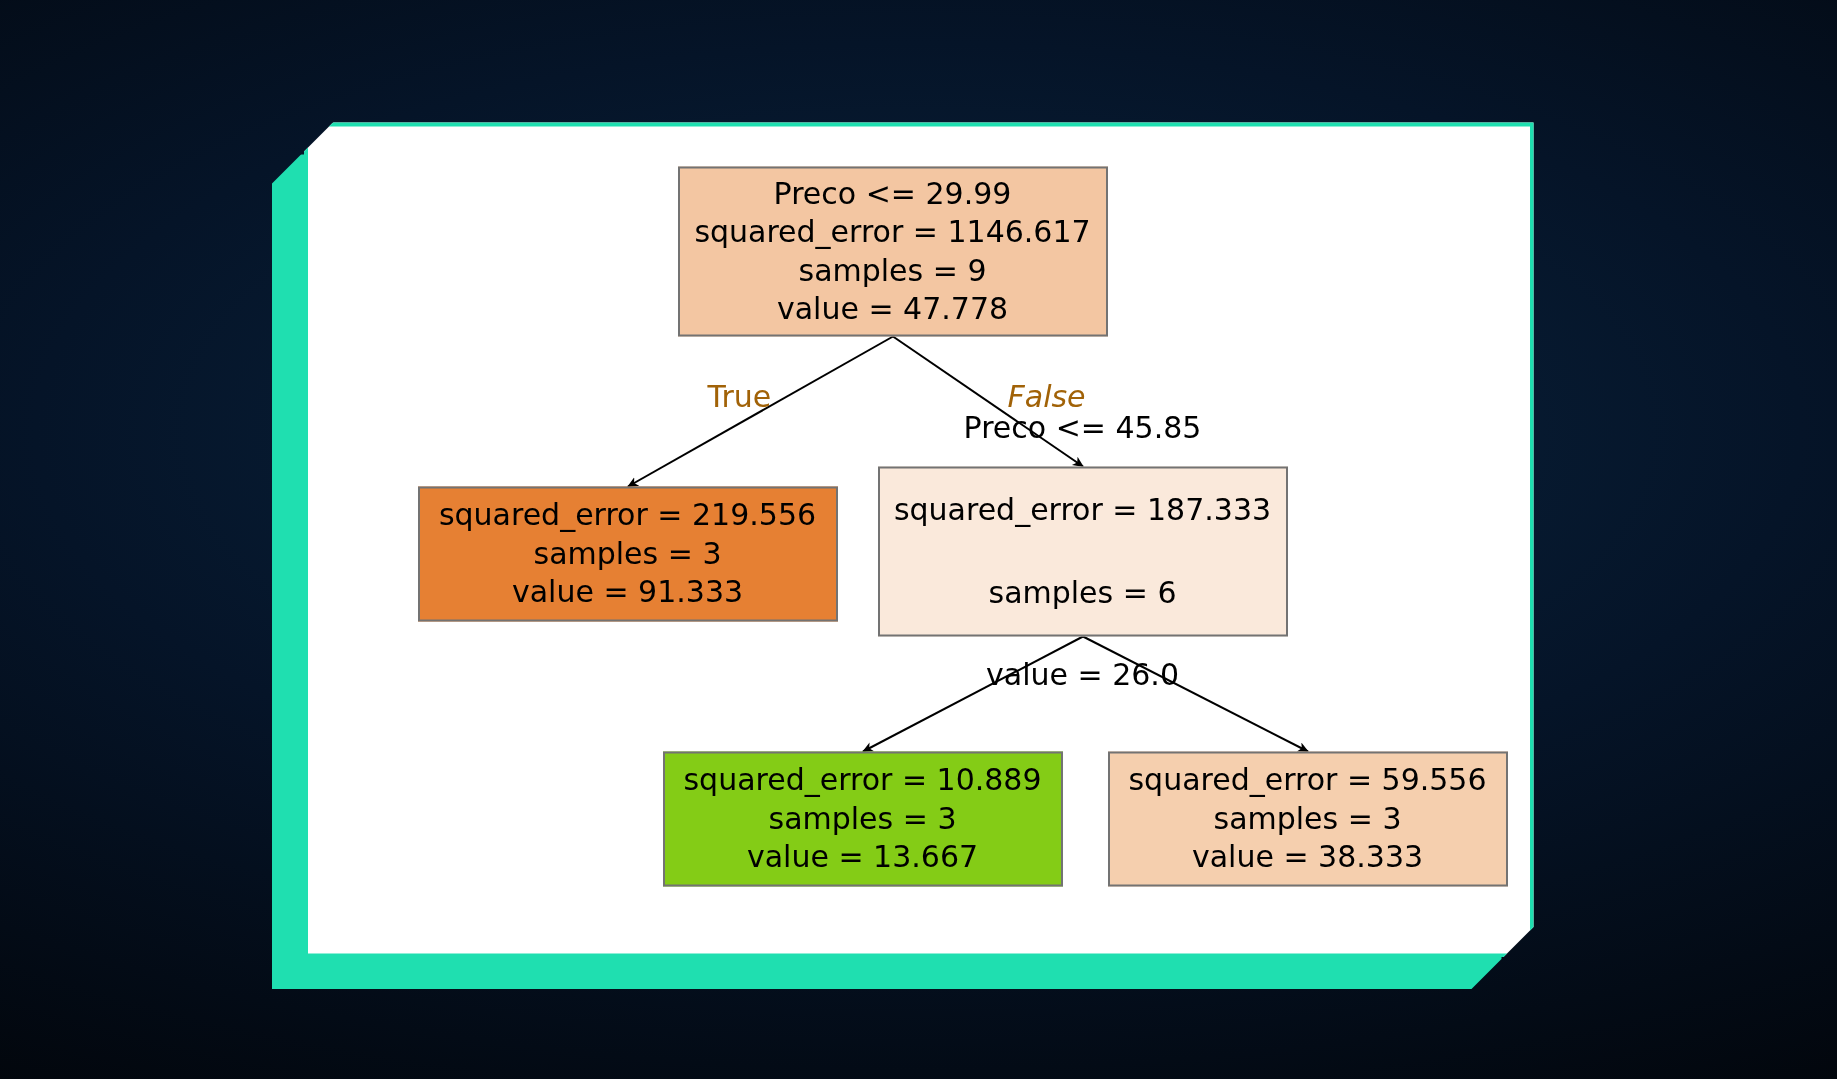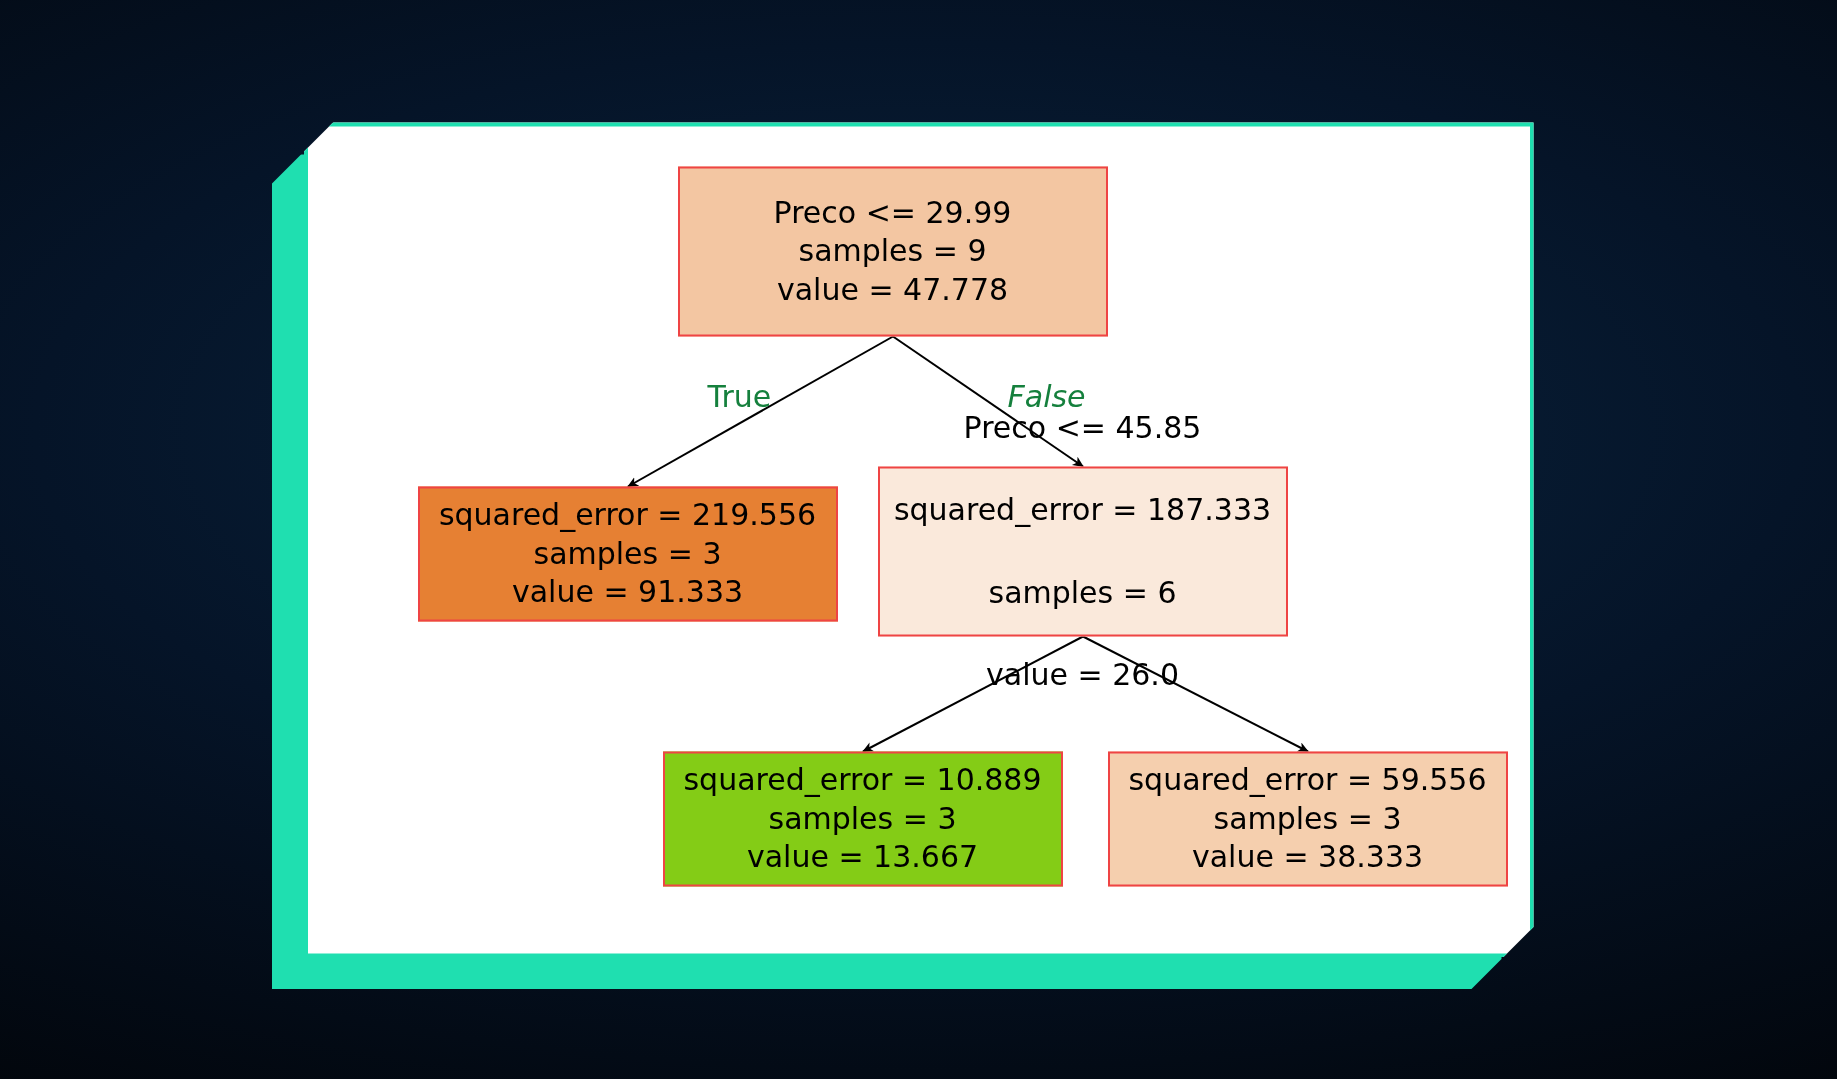--- a/index.html
+++ b/index.html
@@ -58,38 +58,38 @@
     );
   }
 
   .tree {
     position: relative;
     width: 100%;
     height: 100%;
   }
   .node {
     position: absolute;
-    border: 2px solid #ef4444;
+    border: 2px solid #737373;
     box-sizing: border-box;
     text-align: center;
     display: flex;
     flex-direction: column;
     justify-content: center;
     align-items: center;
     font-size: 30px;
     line-height: 1.28;
     color: #000000;
     padding: 6px 10px;
   }
   .node div { white-space: nowrap; }
 
   .edge-label {
     position: absolute;
     font-size: 30px;
-    color: #15803d;
+    color: #a16207;
   }
 
   svg.edges {
     position: absolute;
     left: 0; top: 0;
     width: 100%;
     height: 100%;
     pointer-events: none;
   }
 </style>
@@ -110,20 +110,21 @@
         <g id="edge-lines">
             <line x1="585" y1="210" x2="320" y2="360" stroke="#000000" stroke-width="2" marker-end="url(#arrowhead)"></line>
             <line x1="585" y1="210" x2="775" y2="340" stroke="#000000" stroke-width="2" marker-end="url(#arrowhead)"></line>
             <line x1="775" y1="510" x2="555" y2="625" stroke="#000000" stroke-width="2" marker-end="url(#arrowhead)"></line>
             <line x1="775" y1="510" x2="1000" y2="625" stroke="#000000" stroke-width="2" marker-end="url(#arrowhead)"></line>
           </g>
       </svg>
 
       <div class="node" id="node-root" style="left: 370px; top: 40px; width: 430px; height: 170px; background: rgb(243, 198, 162);">
         <div>Preco &lt;= 29.99</div>
+        <div>squared_error = 1146.617</div>
         <div>samples = 9</div>
         <div>value = 47.778</div>
       </div>
 
       <div class="node" id="node-left1" style="left: 110px; top: 360px; width: 420px; height: 135px; background: rgb(230, 128, 51);">
         <div>squared_error = 219.556</div>
         <div>samples = 3</div>
         <div>value = 91.333</div>
       </div>
 

